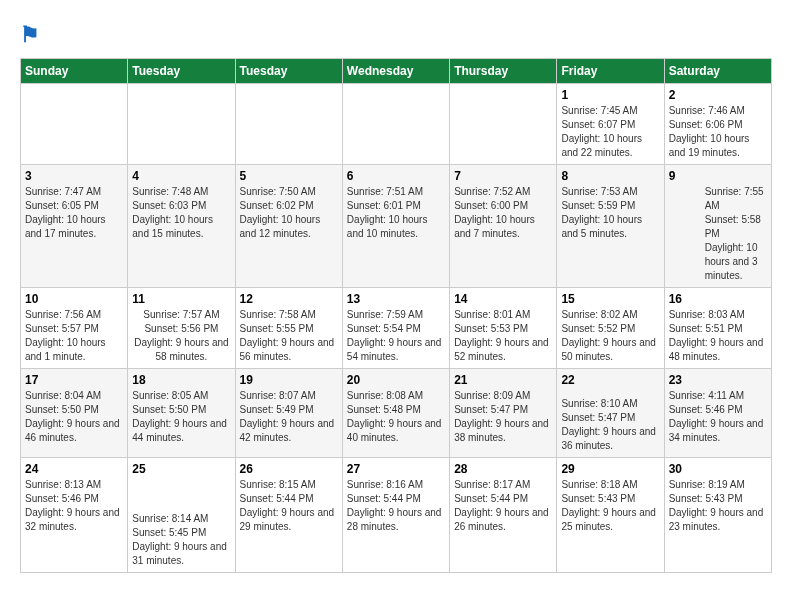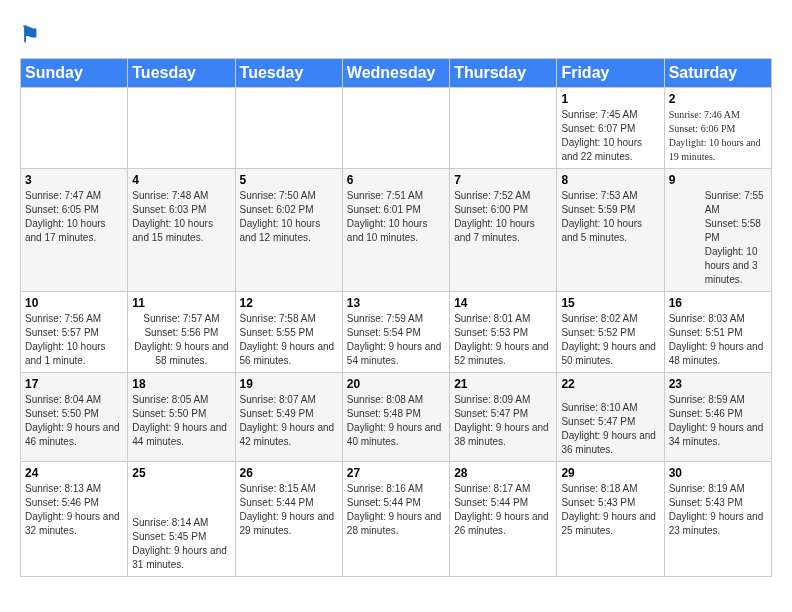--- a/index.html
+++ b/index.html
@@ -40,25 +40,25 @@
       font-size: 14px;
       color: #333;
       margin-bottom: 8px;
     }
     table {
       width: 100%;
       border-collapse: collapse;
       font-size: 10.5px;
     }
     thead tr th {
-      background-color: #3b82f6;
+      background-color: #15803d;
       color: #fff;
       padding: 5px 4px;
       text-align: left;
-      font-size: 16px;
+      font-size: 12px;
       border: 1px solid #ccc;
     }
     tbody tr td {
       vertical-align: top;
       padding: 4px;
       border: 1px solid #ccc;
       width: 14.28%;
       height: 80px;
       background: #fff;
     }
@@ -117,21 +117,21 @@
         <td class="empty-cell"></td>
         <td class="empty-cell"></td>
         <td>
           <span class="day-num">1</span>
           <div class="day-info" style="white-space: pre-line;">Sunrise: 7:45 AM
 Sunset: 6:07 PM
 Daylight: 10 hours and 22 minutes.</div>
         </td>
         <td>
           <span class="day-num">2</span>
-          <div class="day-info" style="white-space: pre-line; font-family: Liberation Serif, serif;">Sunrise: 7:46 AM
+          <div class="day-info" style="white-space: pre-line;">Sunrise: 7:46 AM
 Sunset: 6:06 PM
 Daylight: 10 hours and 19 minutes.</div>
         </td>
       </tr>
       <tr>
         <td>
           <span class="day-num">3</span>
           <div class="day-info" style="white-space: pre-line;">Sunrise: 7:47 AM
 Sunset: 6:05 PM
 Daylight: 10 hours and 17 minutes.</div>
@@ -249,21 +249,21 @@
 Daylight: 9 hours and 38 minutes.</div>
         </td>
         <td>
           <span class="day-num">22</span>
           <div class="day-info" style="white-space: pre-line; margin-top: 10px;">Sunrise: 8:10 AM
 Sunset: 5:47 PM
 Daylight: 9 hours and 36 minutes.</div>
         </td>
         <td>
           <span class="day-num">23</span>
-          <div class="day-info" style="white-space: pre-line;">Sunrise: 8:59 AM
+          <div class="day-info" style="white-space: pre-line;">Sunrise: 4:11 AM
 Sunset: 5:46 PM
 Daylight: 9 hours and 34 minutes.</div>
         </td>
       </tr>
       <tr>
         <td>
           <span class="day-num">24</span>
           <div class="day-info" style="white-space: pre-line;">Sunrise: 8:13 AM
 Sunset: 5:46 PM
 Daylight: 9 hours and 32 minutes.</div>

